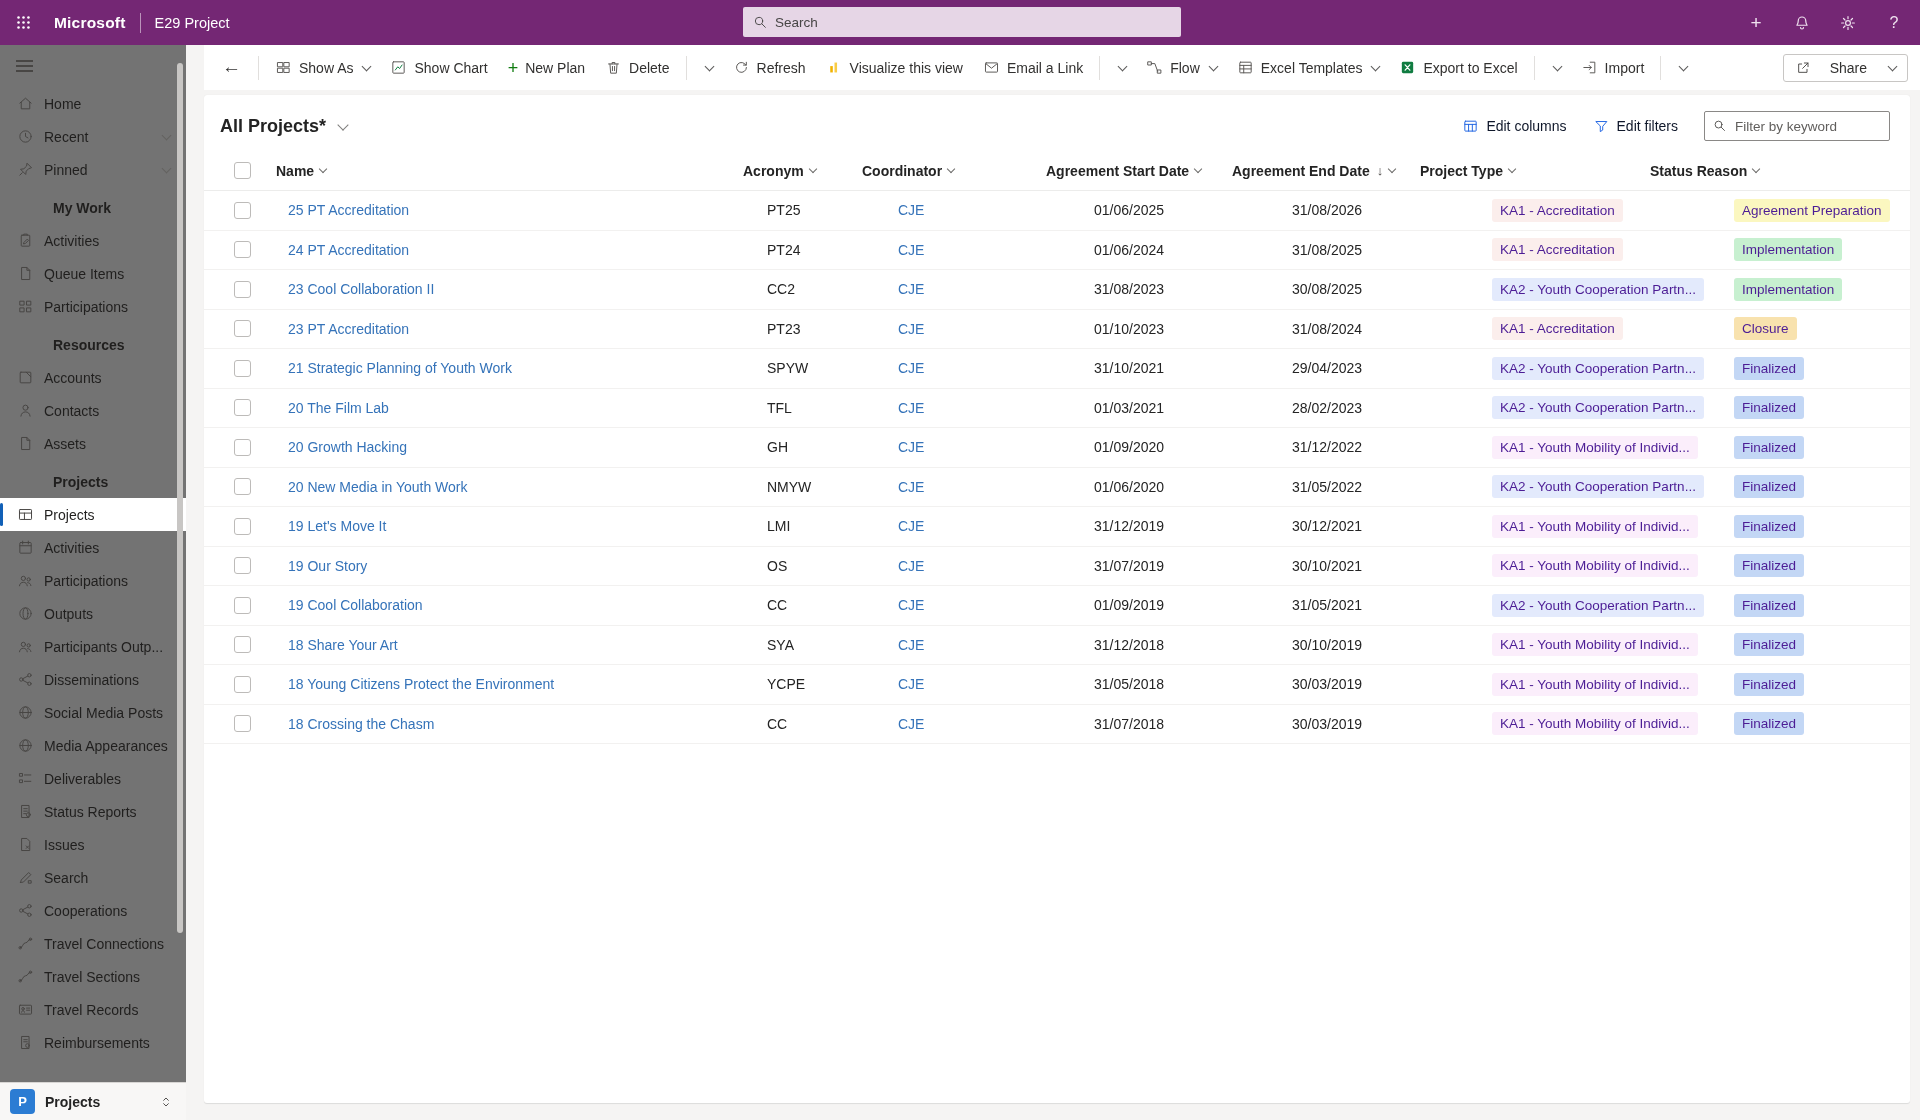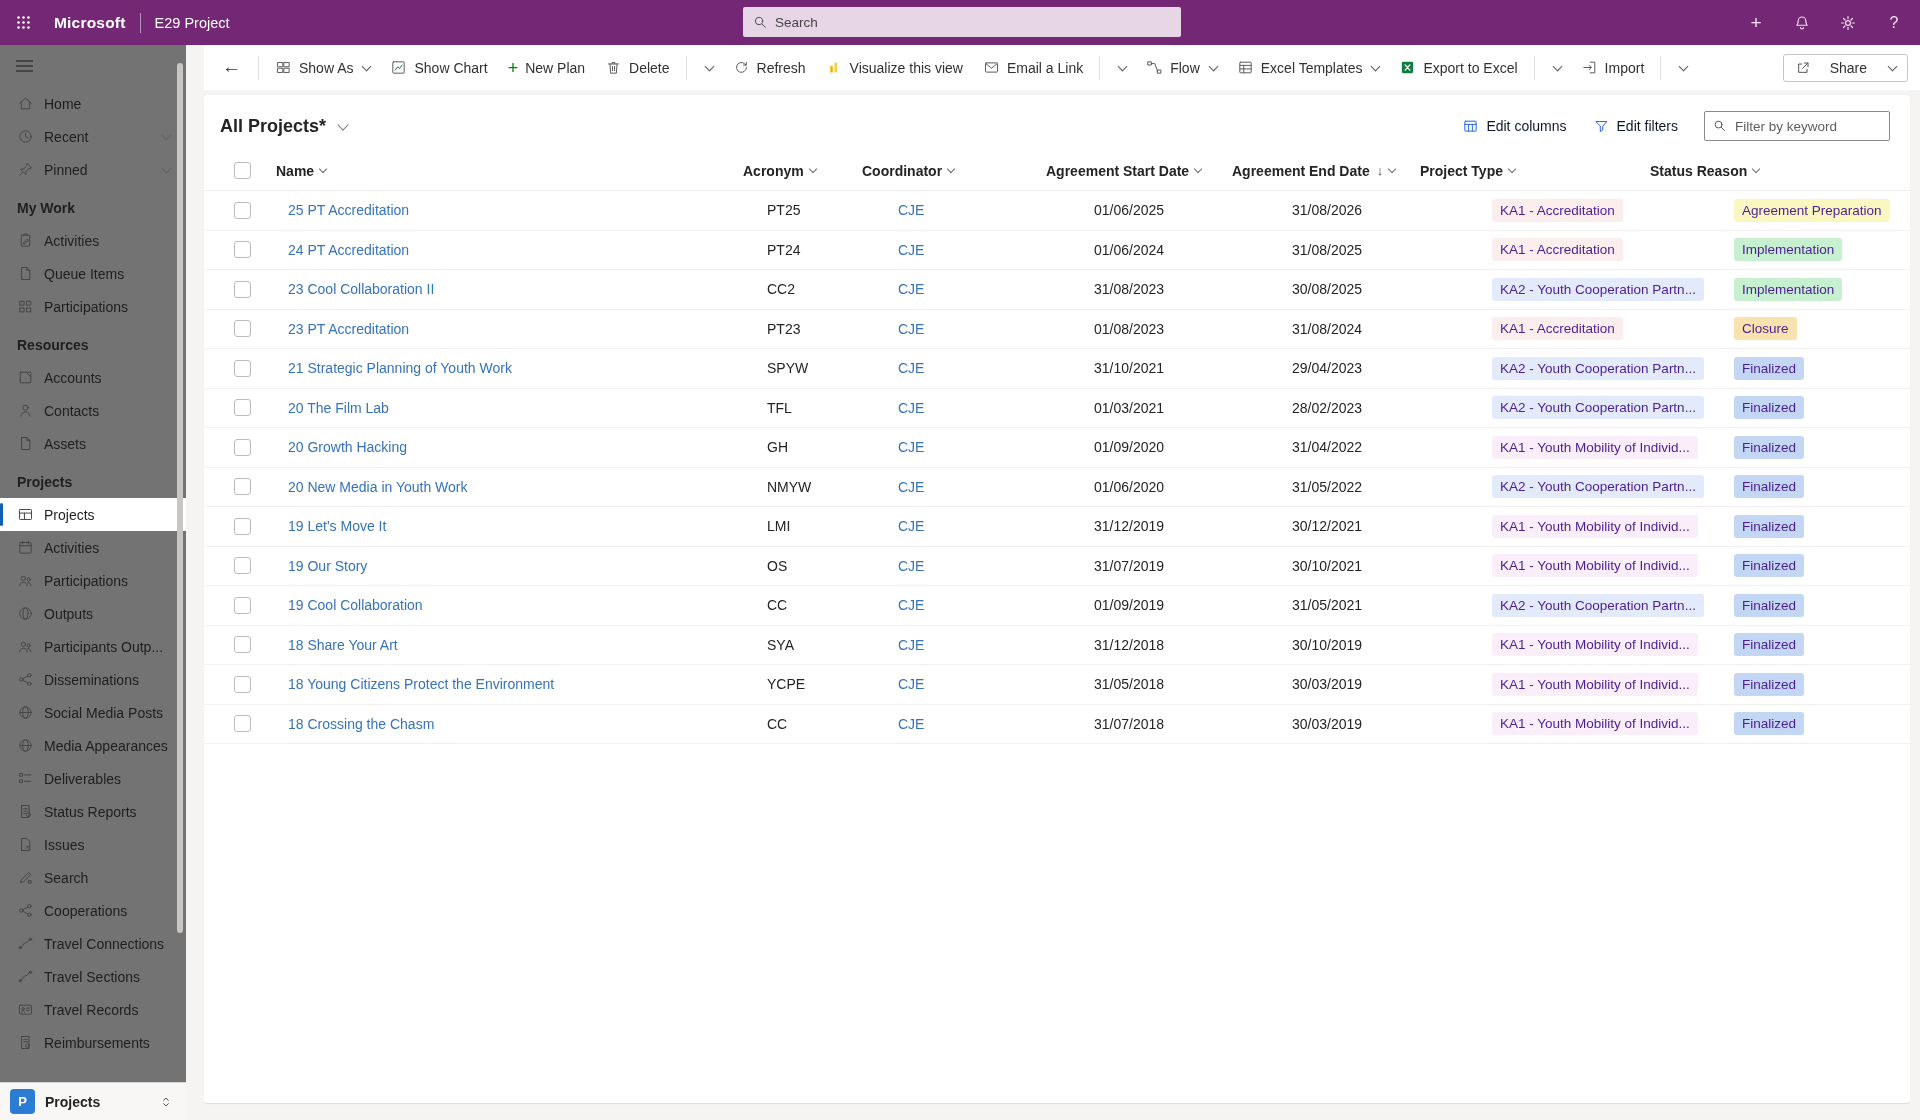--- a/index.html
+++ b/index.html
@@ -29,21 +29,21 @@
   .hamburger { height:42px; display:flex; align-items:center; padding-left:16px; }
   .hamburger .bars { width:17px; display:block; }
   .hamburger .bars i { display:block; height:1.6px; background:#484644; margin:3.6px 0; }
   .side-scroll { position:absolute; top:42px; left:0; right:0; bottom:38px; overflow:hidden; }
   .nav-item { height:33px; display:flex; align-items:center; gap:10px; padding-left:17px; color:#201f1e; cursor:pointer; position:relative; }
   .nav-item .nic { width:17px; height:17px; color:#484644; }
   .nav-item .nav-label { font-size:14px; white-space:nowrap; }
   .nav-item.selected { background:#fff; }
   .nav-item.selected::before { content:""; position:absolute; left:0; top:5px; bottom:5px; width:3px; background:#1160b7; border-radius:2px; }
   .nav-item .chev { margin-left:auto; margin-right:16px; color:#605e5c; }
-  .nav-title { font-weight:bold; font-size:14px; padding:14px 0 8px 17px; color:#201f1e; }
+  .nav-title { font-weight:bold; font-size:14px; padding:14px 0 8px 17px; color:#201f1e;margin-left:36px; }
   .side-thumb { position:absolute; right:3px; top:18px; width:6px; height:870px; background:#c8c6c4; border-radius:3px; }
   .side-footer { position:absolute; left:0; right:0; bottom:0; height:38px; background:#f8f7f6; border-top:1px solid #d8d6d4;
     display:flex; align-items:center; padding:0 12px 0 10px; gap:10px; }
   .p-tile { width:25px; height:25px; border-radius:4px; background:#2b7cd3; color:#fff; font-weight:bold; font-size:13px;
     display:flex; align-items:center; justify-content:center; }
   .side-footer .flabel { font-weight:bold; font-size:14px; }
   .side-footer .updown { margin-left:auto; width:16px; height:16px; color:#484644; }
 
   
   .main { position:absolute; left:186px; top:45px; right:0; bottom:0; background:#f5f4f3; }
@@ -690,21 +690,21 @@
         <div class="cell"><span class="badge" data-type="ka2-coop">KA2 - Youth Cooperation Partn...</span></div>
         <div class="cell"><span class="badge" data-status="implementation">Implementation</span></div>
       </div>
       <div class="grid-row">
         <div class="cell c-cbx">
             <span class="cbx"></span>
           </div>
         <div class="cell pl"><a class="lnk">23 PT Accreditation</a></div>
         <div class="cell">PT23</div>
         <div class="cell"><a class="lnk">CJE</a></div>
-        <div class="cell">01/08/2023</div>
+        <div class="cell">01/10/2023</div>
         <div class="cell">31/08/2024</div>
         <div class="cell"><span class="badge" data-type="ka1-acc">KA1 - Accreditation</span></div>
         <div class="cell"><span class="badge" data-status="closure">Closure</span></div>
       </div>
       <div class="grid-row">
         <div class="cell c-cbx">
             <span class="cbx"></span>
           </div>
         <div class="cell pl"><a class="lnk">21 Strategic Planning of Youth Work</a></div>
         <div class="cell">SPYW</div>
@@ -727,21 +727,21 @@
         <div class="cell"><span class="badge" data-status="finalized">Finalized</span></div>
       </div>
       <div class="grid-row">
         <div class="cell c-cbx">
             <span class="cbx"></span>
           </div>
         <div class="cell pl"><a class="lnk">20 Growth Hacking</a></div>
         <div class="cell">GH</div>
         <div class="cell"><a class="lnk">CJE</a></div>
         <div class="cell">01/09/2020</div>
-        <div class="cell">31/04/2022</div>
+        <div class="cell">31/12/2022</div>
         <div class="cell"><span class="badge" data-type="ka1-ym">KA1 - Youth Mobility of Individ...</span></div>
         <div class="cell"><span class="badge" data-status="finalized">Finalized</span></div>
       </div>
       <div class="grid-row">
         <div class="cell c-cbx">
             <span class="cbx"></span>
           </div>
         <div class="cell pl"><a class="lnk">20 New Media in Youth Work</a></div>
         <div class="cell">NMYW</div>
         <div class="cell"><a class="lnk">CJE</a></div>

